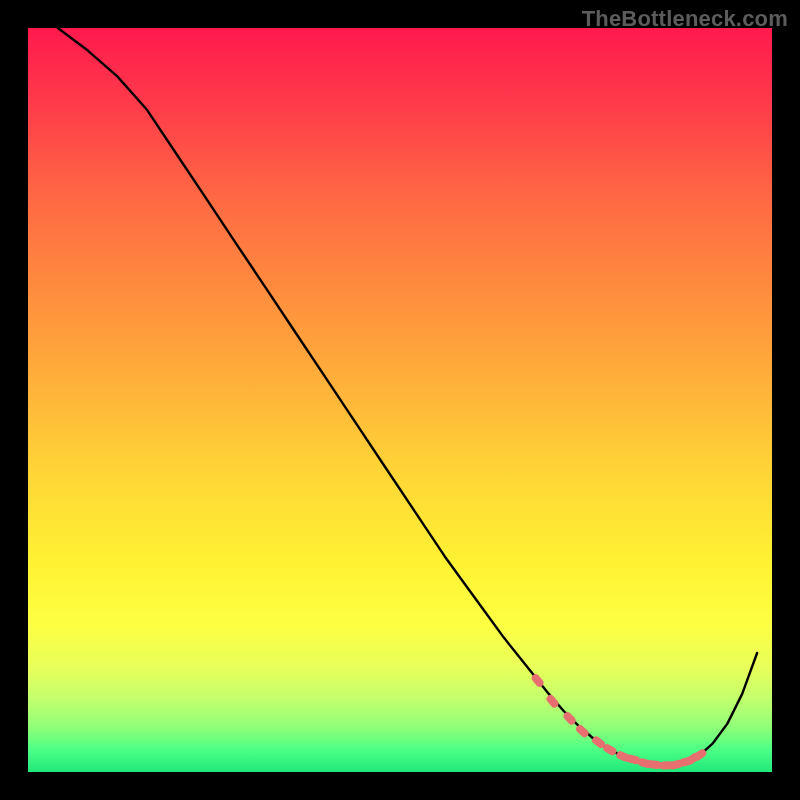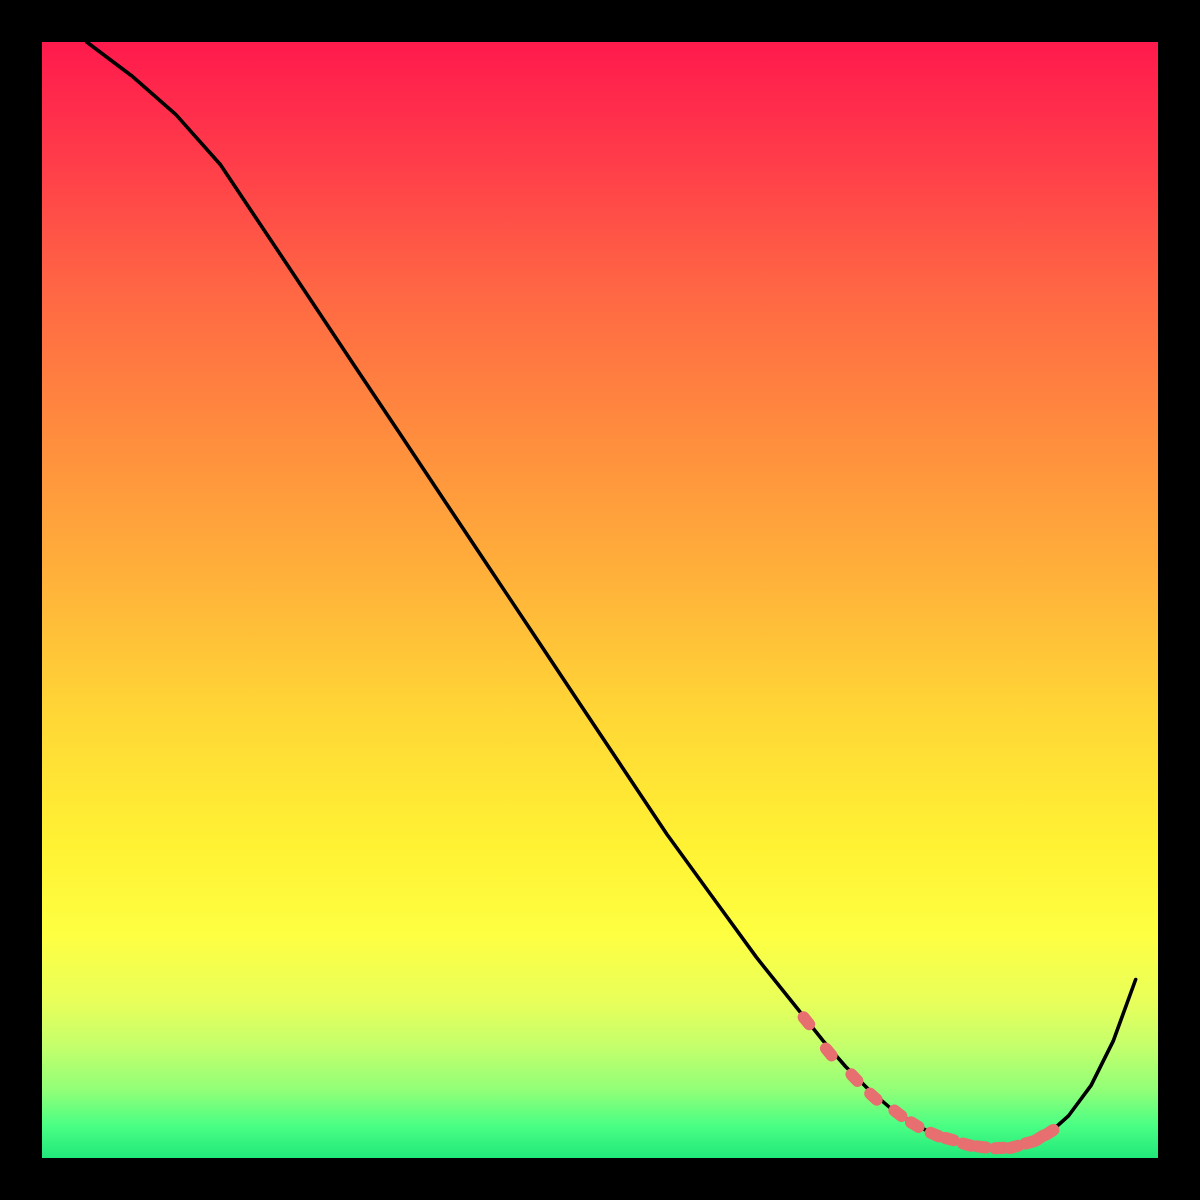--- a/index.html
+++ b/index.html
@@ -78,13 +78,14 @@
           <rect x="609.8" y="731.1" width="14" height="8" rx="4" ry="4" fill="#e76f6f" transform="rotate(15.4 616.8 735.1)"></rect>
           <rect x="619.4" y="732.6" width="14" height="8" rx="4" ry="4" fill="#e76f6f" transform="rotate(7.1 626.4 736.6)"></rect>
           <rect x="631.4" y="733.3" width="14" height="8" rx="4" ry="4" fill="#e76f6f" transform="rotate(-2.9 638.4 737.3)"></rect>
           <rect x="641.0" y="732.6" width="14" height="8" rx="4" ry="4" fill="#e76f6f" transform="rotate(-15.4 648.0 736.6)"></rect>
           <rect x="651.4" y="729.6" width="14" height="8" rx="4" ry="4" fill="#e76f6f" transform="rotate(-15.4 658.4 733.6)"></rect>
           <rect x="658.1" y="726.6" width="14" height="8" rx="4" ry="4" fill="#e76f6f" transform="rotate(-33.0 665.1 730.6)"></rect>
           <rect x="664.8" y="722.9" width="14" height="8" rx="4" ry="4" fill="#e76f6f" transform="rotate(-33.0 671.8 726.9)"></rect>
         </g>
     </svg>
   </div>
+  <div class="watermark">TheBottleneck.com</div>
 </div>
 
 </body></html>

